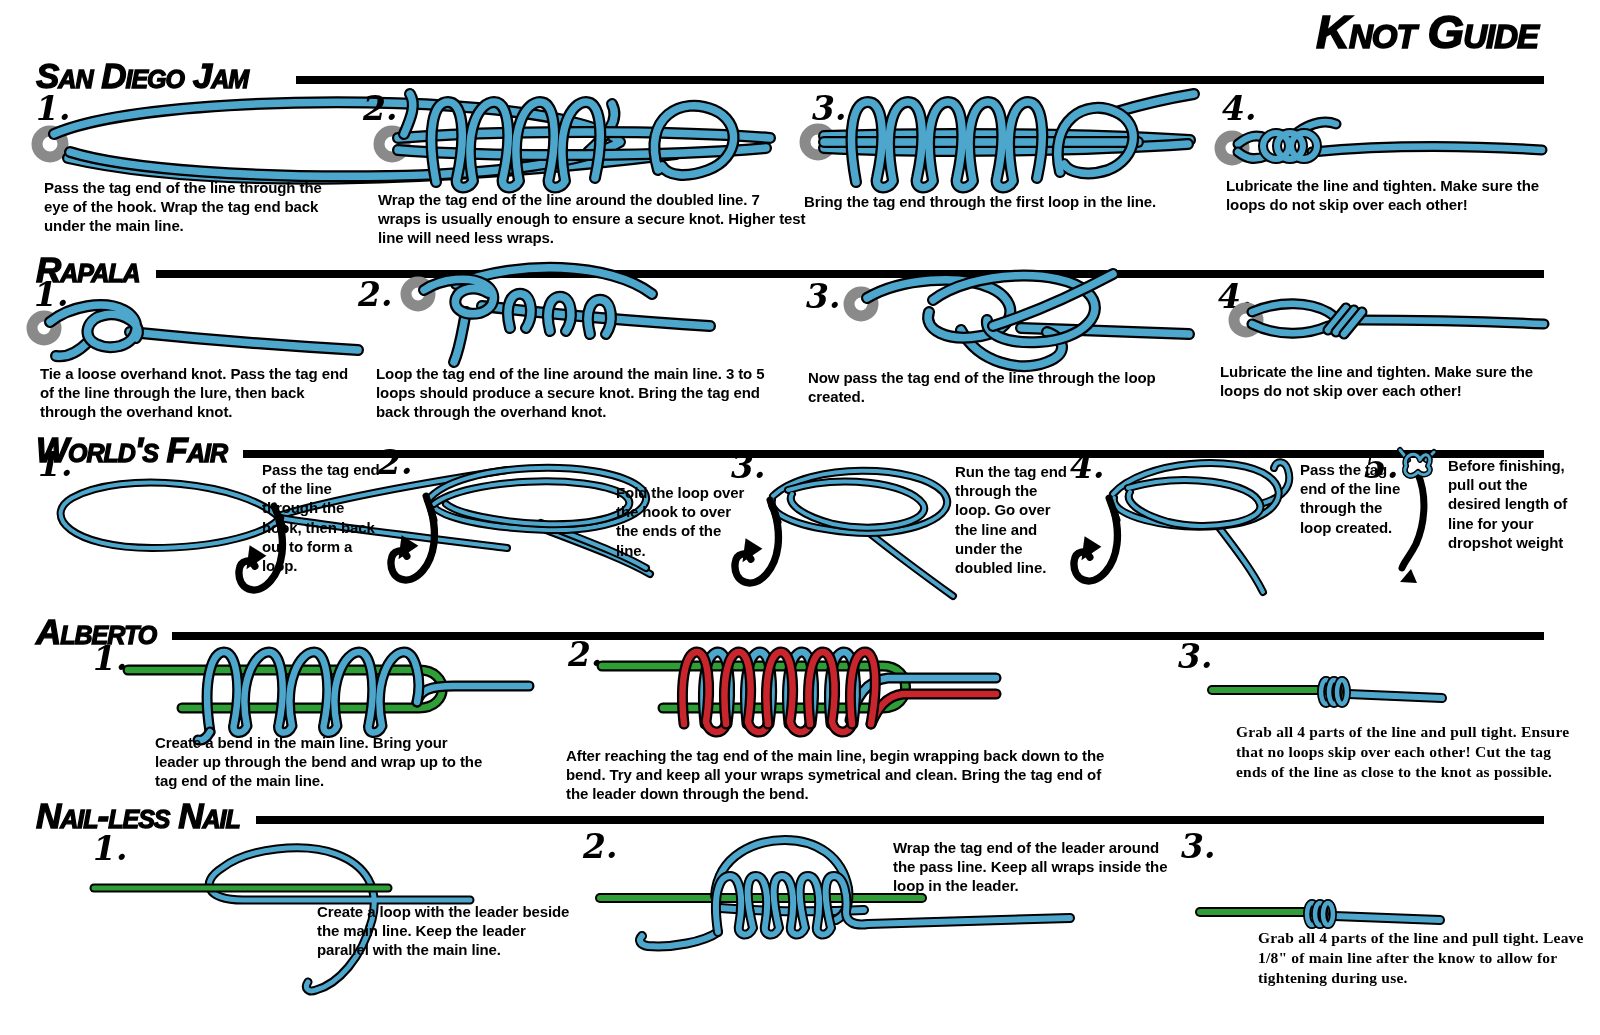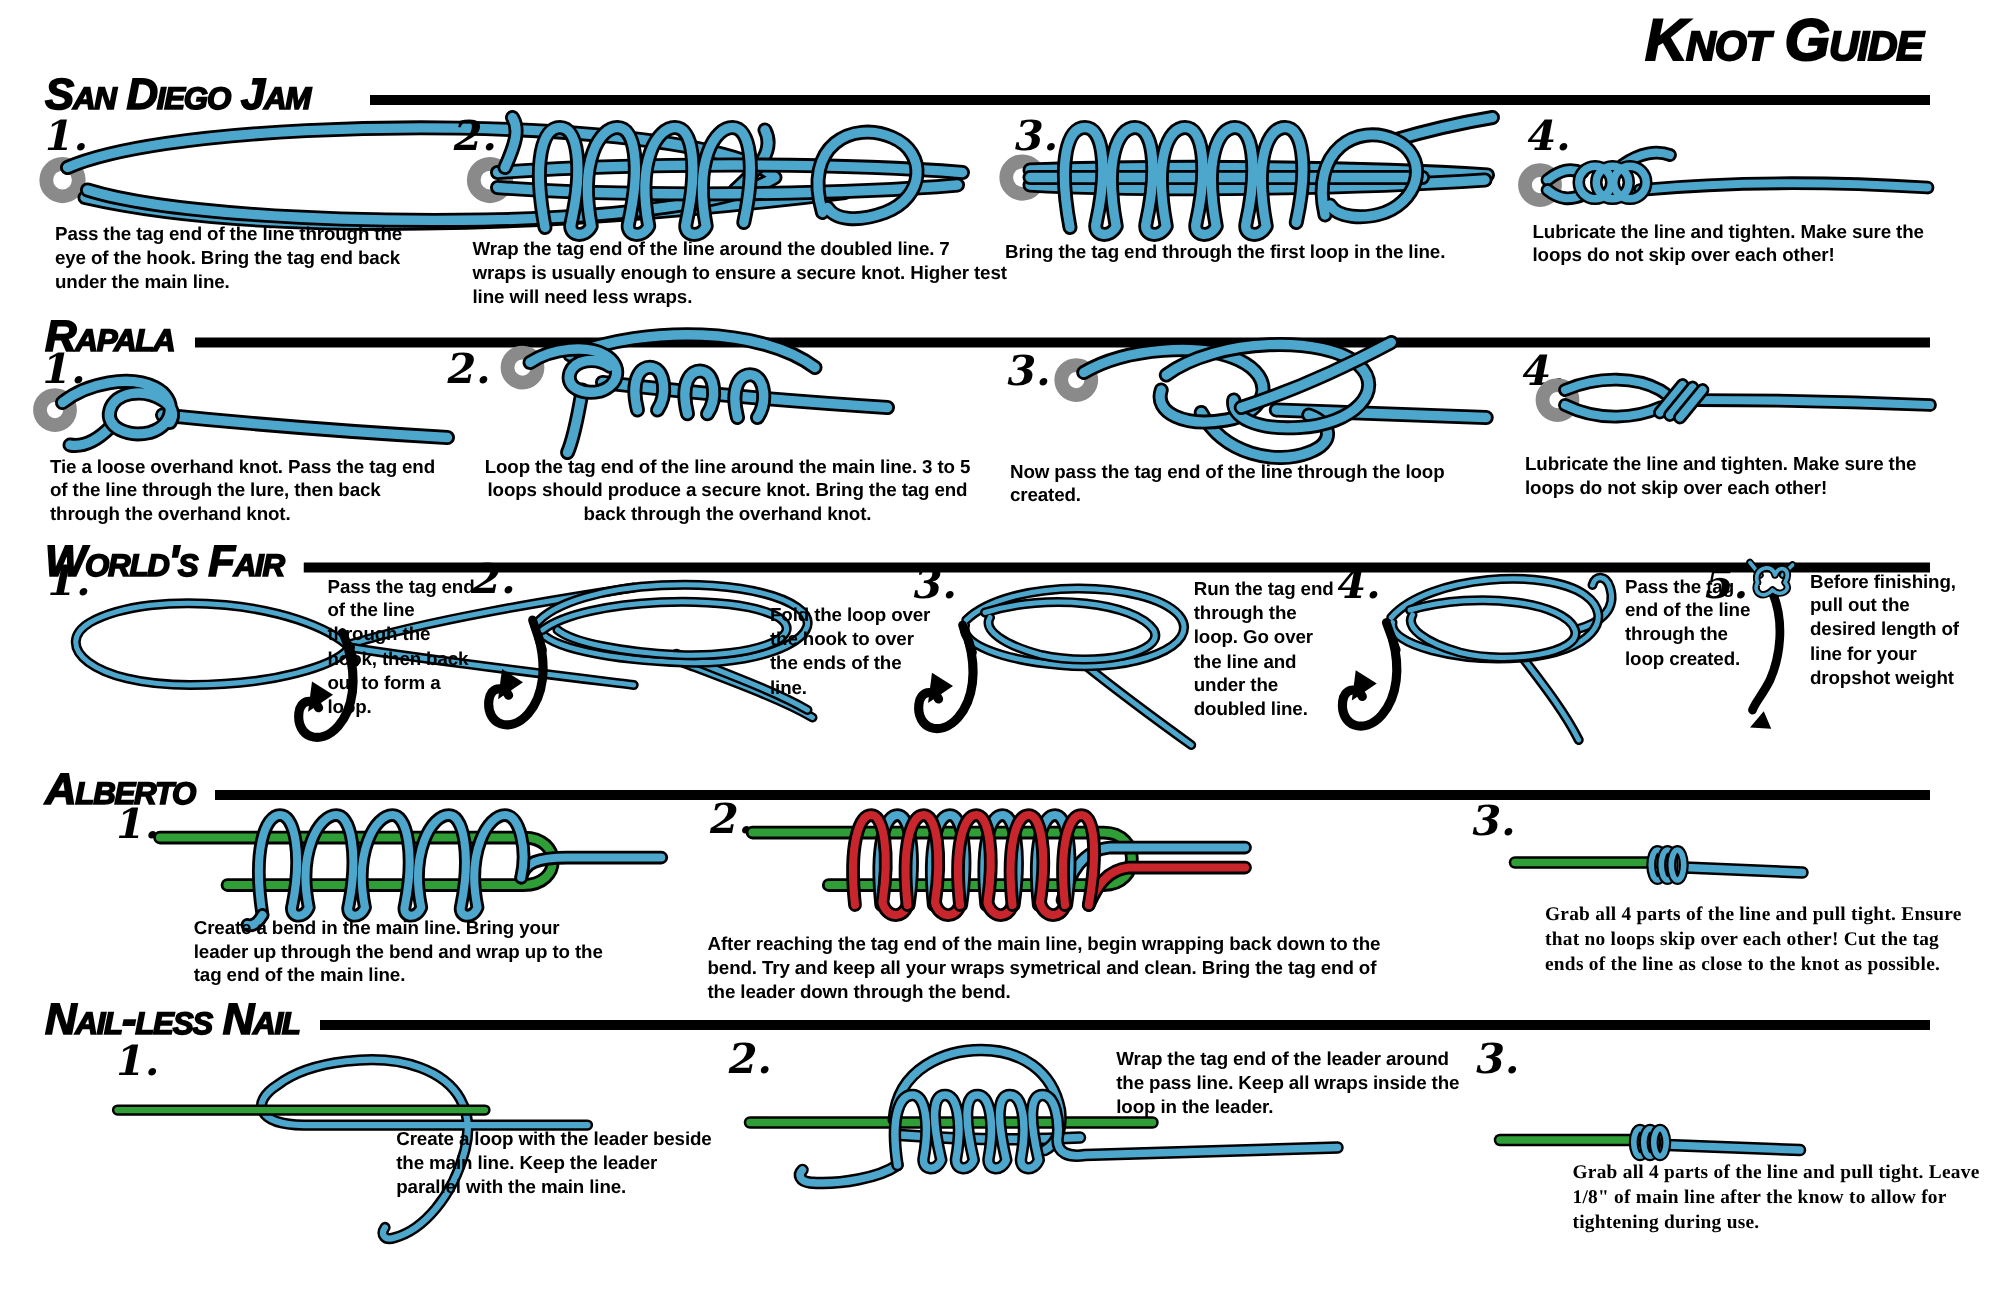--- a/index.html
+++ b/index.html
@@ -50,21 +50,21 @@
   <div class="num" style="left:36px;top:92px;">1.</div>
   <svg class="illus" style="left:28px;top:96px;" width="655" height="88" viewBox="0 0 655 88">
     <circle class="ring" cx="22" cy="48" r="13"></circle>
     <path class="out" stroke-width="12" d="M40,62 C180,94 420,86 648,58"></path>
       <path class="blu" stroke-width="7.5" d="M40,62 C180,94 420,86 648,58"></path>
     <path class="out" stroke-width="12" d="M26,38 C100,6 320,0 450,12 C540,20 580,34 592,46 C560,66 470,78 360,80 C230,82 100,74 42,56"></path>
     <path class="blu" stroke-width="7.5" d="M26,38 C100,6 320,0 450,12 C540,20 580,34 592,46 C560,66 470,78 360,80 C230,82 100,74 42,56"></path>
     <path class="out" stroke-width="12" d="M560,56 C580,38 592,24 584,8"></path>
       <path class="blu" stroke-width="7.5" d="M560,56 C580,38 592,24 584,8"></path>
   </svg>
-  <div class="cap" style="left:44px;top:178px;width:292px;">Pass the tag end of the line through the eye of the hook. Bring the tag end back under the main line.</div>
+  <div class="cap" style="left:44px;top:178px;width:292px;">Pass the tag end of the line through the eye of the hook. Wrap the tag end back under the main line.</div>
 
   <div class="num" style="left:363px;top:92px;">2.</div>
   <svg class="illus" style="left:372px;top:92px;" width="405" height="100" viewBox="0 0 405 100">
     <circle class="ring" cx="20" cy="52" r="13"></circle>
     <path class="out" stroke-width="12" d="M26,46 C130,38 300,38 398,46"></path>
       <path class="blu" stroke-width="7.5" d="M26,46 C130,38 300,38 398,46"></path>
     <path class="out" stroke-width="12" d="M26,58 C130,66 300,64 394,56"></path>
       <path class="blu" stroke-width="7.5" d="M26,58 C130,66 300,64 394,56"></path>
     <path class="out" stroke-width="12" d="M32,42 C40,24 44,12 38,2"></path>
       <path class="blu" stroke-width="7.5" d="M32,42 C40,24 44,12 38,2"></path>
@@ -141,21 +141,21 @@
       <path class="blu" stroke-width="7.5" d="M58,16 C120,-8 212,-6 254,26"></path>
     <path class="out" stroke-width="12" d="M26,22 C44,10 72,8 86,16 C100,24 98,40 82,45 C68,48 54,42 58,30 C62,20 78,17 90,25"></path>
     <path class="blu" stroke-width="7.5" d="M26,22 C44,10 72,8 86,16 C100,24 98,40 82,45 C68,48 54,42 58,30 C62,20 78,17 90,25"></path>
     <path class="out" stroke-width="12" d="M112,60 C106,36 114,24 124,26 C134,28 136,48 128,60"></path>
       <path class="blu" stroke-width="7.5" d="M112,60 C106,36 114,24 124,26 C134,28 136,48 128,60"></path>
     <path class="out" stroke-width="12" d="M152,63 C146,39 154,27 164,29 C174,31 176,51 168,63"></path>
       <path class="blu" stroke-width="7.5" d="M152,63 C146,39 154,27 164,29 C174,31 176,51 168,63"></path>
     <path class="out" stroke-width="12" d="M192,66 C186,42 194,30 204,32 C214,34 216,54 208,66"></path>
       <path class="blu" stroke-width="7.5" d="M192,66 C186,42 194,30 204,32 C214,34 216,54 208,66"></path>
   </svg>
-  <div class="cap" style="left:376px;top:364px;width:412px;text-align:center;">Loop the tag end of the line around the main line. 3 to 5 loops should produce a secure knot. Bring the tag end back through the overhand knot.</div>
+  <div class="cap" style="left:376px;top:364px;width:412px;">Loop the tag end of the line around the main line. 3 to 5 loops should produce a secure knot. Bring the tag end back through the overhand knot.</div>
 
   <div class="num" style="left:806px;top:280px;">3.</div>
   <svg class="illus" style="left:843px;top:272px;" width="350" height="102" viewBox="0 0 350 102">
     <circle class="ring" cx="18" cy="32" r="12"></circle>
     <path class="out" stroke-width="12" d="M178,56 C240,58 300,60 346,62"></path>
       <path class="blu" stroke-width="7.5" d="M178,56 C240,58 300,60 346,62"></path>
     <path class="out" stroke-width="12" d="M118,58 C136,92 178,100 204,90 C226,82 222,66 204,60"></path>
       <path class="blu" stroke-width="7.5" d="M118,58 C136,92 178,100 204,90 C226,82 222,66 204,60"></path>
     <path class="out" stroke-width="12" d="M24,26 C58,6 118,2 148,16 C178,30 172,58 138,64 C104,70 80,58 86,40"></path>
     <path class="blu" stroke-width="7.5" d="M24,26 C58,6 118,2 148,16 C178,30 172,58 138,64 C104,70 80,58 86,40"></path>

